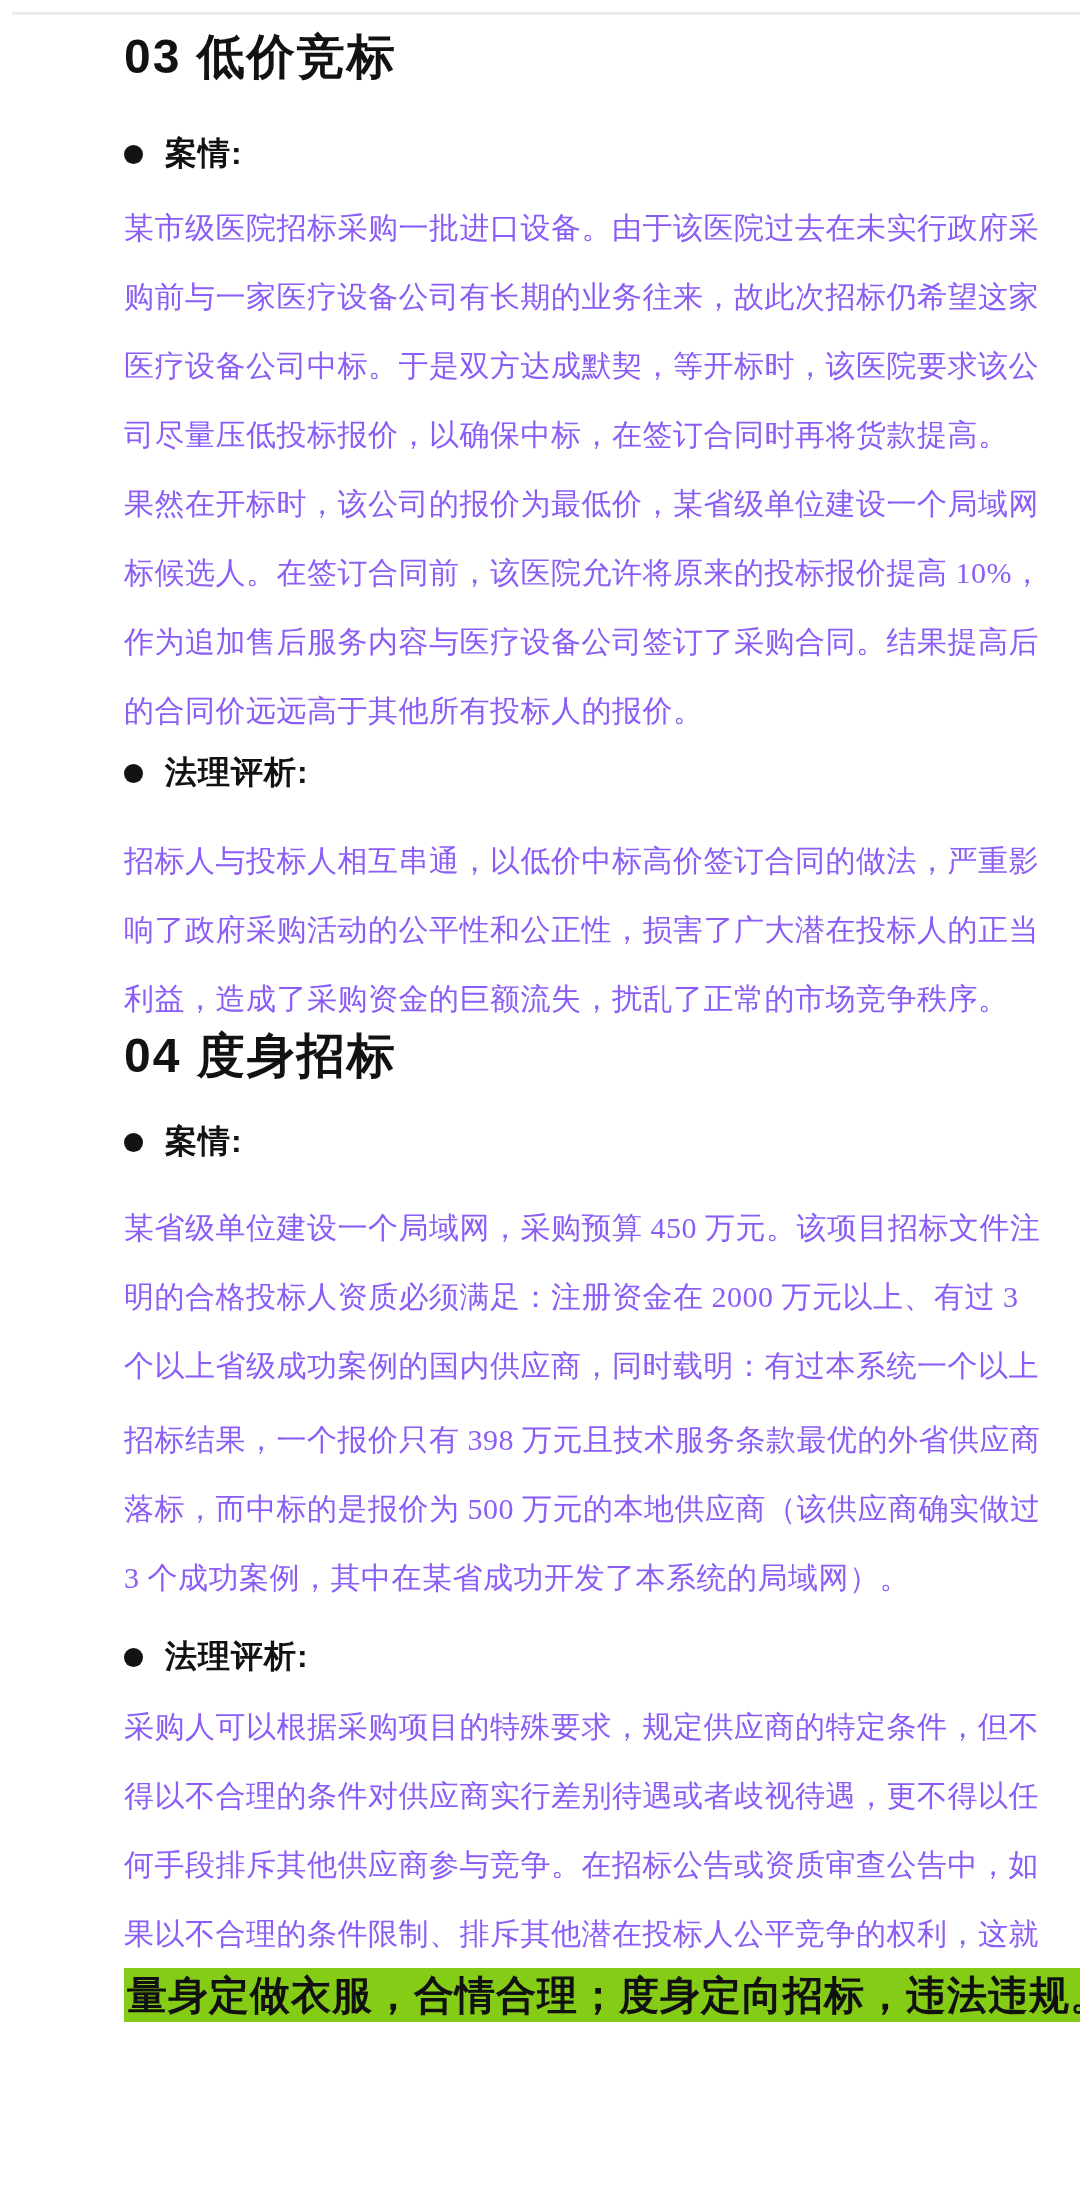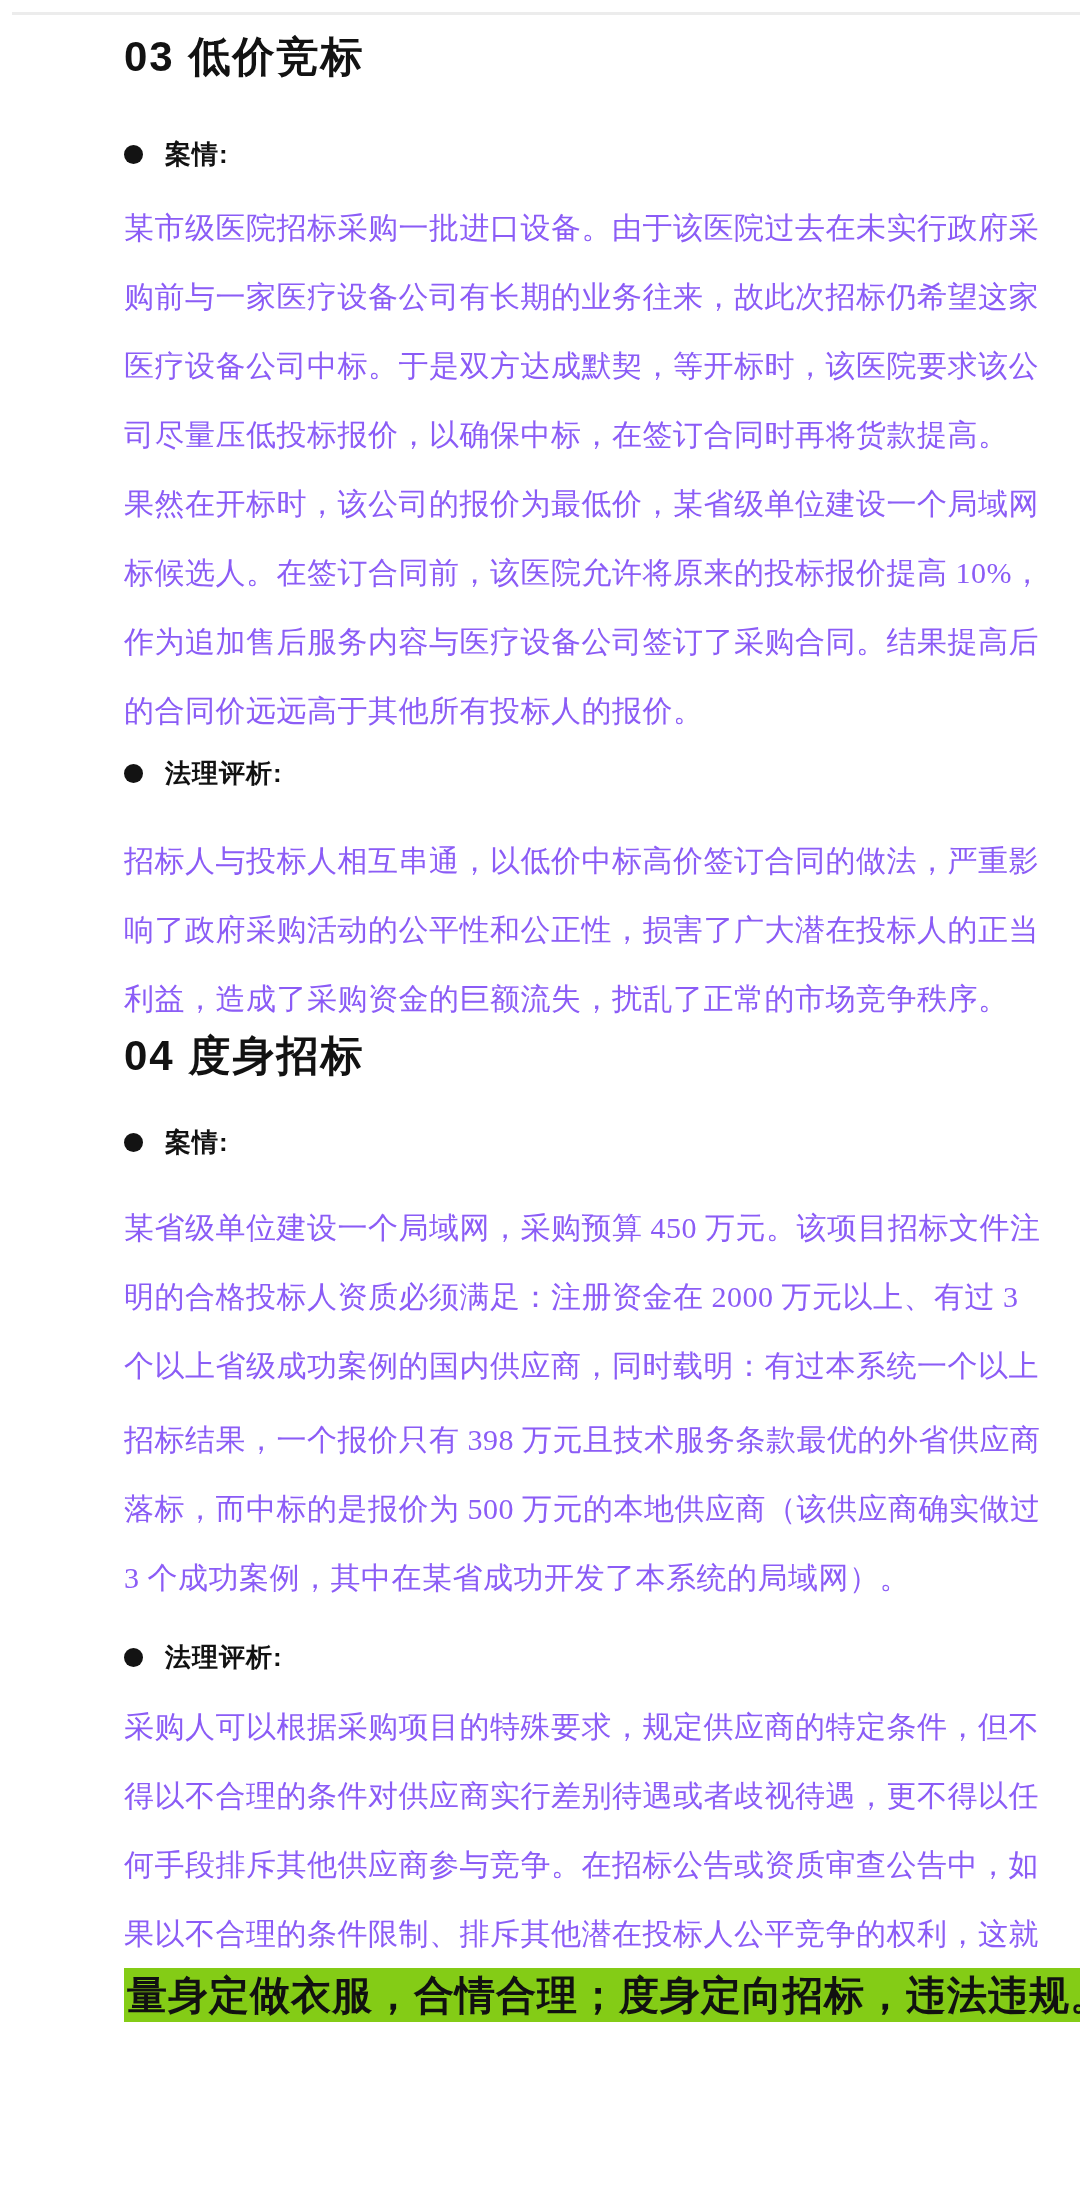--- a/index.html
+++ b/index.html
@@ -23,42 +23,42 @@
     height: 3px;
     background: #ececec;
   }
   .doc {
     padding: 34px 52px 0 124px;
   }
   h2.sec-heading {
     margin: 0;
     font-family: "Liberation Sans", "DejaVu Sans", sans-serif;
     font-weight: 700;
-    font-size: 42px;
+    font-size: 48px;
     line-height: 46px;
     color: #121212;
     letter-spacing: 2px;
   }
   .bullet-row {
     display: flex;
     align-items: center;
     height: 44px;
   }
   .dot {
     width: 19px;
     height: 19px;
     border-radius: 50%;
     background: #131313;
     flex: 0 0 auto;
     margin-right: 22px;
   }
   .bullet-label {
     font-family: "Liberation Sans", "DejaVu Sans", sans-serif;
     font-weight: 700;
-    font-size: 26px;
+    font-size: 32px;
     color: #121212;
     letter-spacing: 1px;
   }
   .para {
     font-size: 30px;
     line-height: 69px;
     color: #8b5cf6;
     letter-spacing: 0.5px;
   }
   .para .line {

